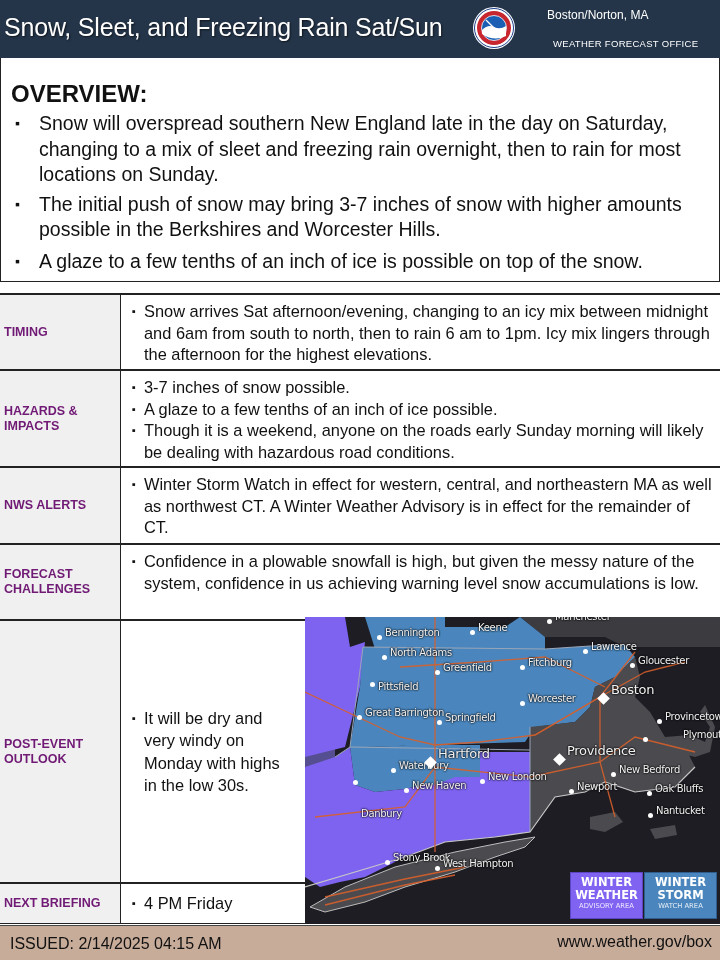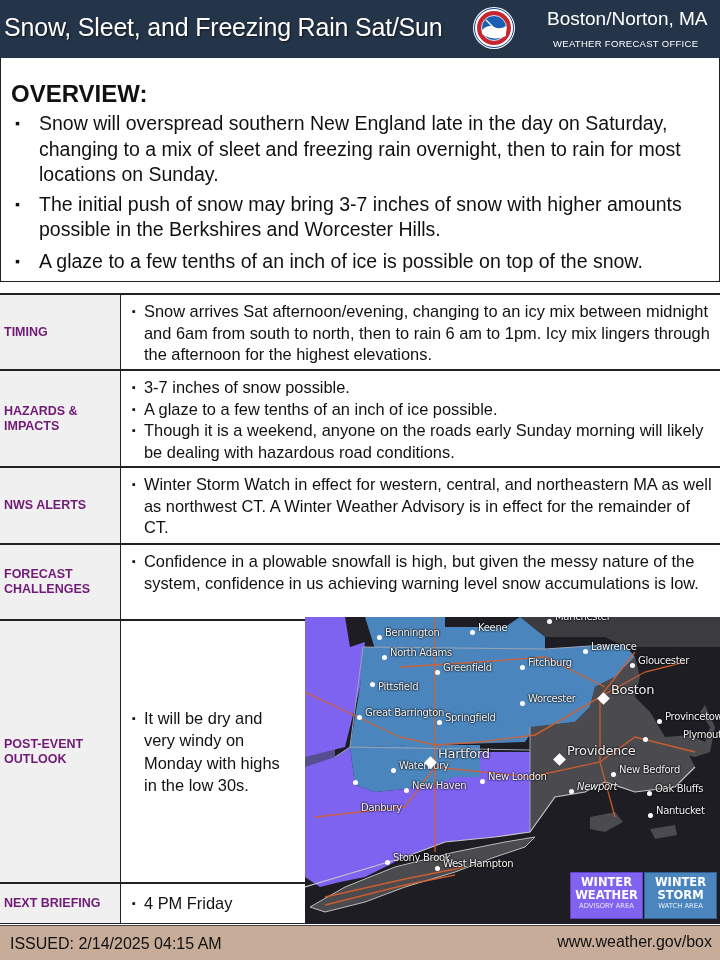--- a/index.html
+++ b/index.html
@@ -3,21 +3,21 @@
 <meta charset="utf-8">
 <style>
   * { box-sizing: border-box; margin: 0; padding: 0; }
   html, body { width: 720px; height: 960px; overflow: hidden; background: #ffffff; }
   body { font-family: "Liberation Sans", "DejaVu Sans", sans-serif; color: #111; position: relative; }
 
   
   .header { position: absolute; left: 0; top: 0; width: 720px; height: 58px; background: #253549; }
   .header-title { position: absolute; left: 4px; top: 13px; font-size: 25px; color: #ffffff; letter-spacing: -0.2px; text-shadow: 1px 1px 2px rgba(0,0,0,0.6); white-space: nowrap; }
   .nws-logo { position: absolute; left: 472px; top: 6px; width: 44px; height: 44px; }
-  .office-name { position: absolute; left: 547px; top: 8px; font-size: 19px; color: #ffffff; white-space: nowrap; }
+  .office-name { position: absolute; left: 547px; top: 8px; font-size: 12px; color: #ffffff; white-space: nowrap; }
   .office-sub { position: absolute; left: 553px; top: 38px; font-size: 9.5px; color: #ffffff; letter-spacing: 0.3px; white-space: nowrap; }
 
   
   .overview { position: absolute; left: 0; top: 58px; width: 720px; height: 224px; border: 1px solid #222; border-top: none; background: #fff; }
   .overview-heading { position: absolute; left: 10px; top: 22px; font-size: 24px; font-weight: bold; color: #111; }
   .overview-list { position: absolute; left: 12px; top: 53px; width: 700px; list-style: none; }
   .overview-list li { position: relative; padding-left: 26px; font-size: 19.5px; line-height: 25.5px; margin-bottom: 6px; color: #111; }
   .overview-list li .bullet { position: absolute; left: 2px; top: 0; font-size: 14px; }
   .overview-list li:nth-child(1) { margin-bottom: 4px; }
 
@@ -216,23 +216,23 @@
   <span class="city-label big" style="left:306px;top:65px;">Boston</span>
   <span class="city-label" style="left:223px;top:76px;">Worcester</span>
   <span class="city-label" style="left:60px;top:90px;">Great Barrington</span>
   <span class="city-label" style="left:140px;top:95px;">Springfield</span>
   <span class="city-label" style="left:360px;top:94px;">Provincetown</span>
   <span class="city-label" style="left:346px;top:112px;margin-left:32px;">Plymouth</span>
   <span class="city-label big" style="left:133px;top:129px;">Hartford</span>
   <span class="city-label big" style="left:262px;top:126px;">Providence</span>
   <span class="city-label" style="left:314px;top:147px;">New Bedford</span>
   <span class="city-label" style="left:94px;top:143px;">Waterbury</span>
-  <span class="city-label" style="left:272px;top:164px;font-style:italic;">Newport</span>
+  <span class="city-label" style="left:272px;top:164px;">Newport</span>
   <span class="city-label" style="left:350px;top:166px;">Oak Bluffs</span>
-  <span class="city-label" style="left:56px;top:149px;margin-top:36px;">Danbury</span>
+  <span class="city-label" style="left:56px;top:155px;margin-top:36px;">Danbury</span>
   <span class="city-label" style="left:107px;top:163px;">New Haven</span>
   <span class="city-label" style="left:183px;top:154px;">New London</span>
   <span class="city-label" style="left:351px;top:188px;">Nantucket</span>
   <span class="city-label" style="left:88px;top:235px;">Stony Brook</span>
   <span class="city-label" style="left:138px;top:241px;">West Hampton</span>
 
   <div class="legend-box legend-advisory">
     <span class="l1">WINTER</span>
     <span class="l1" style="margin-top:0">WEATHER</span>
     <span class="l2">ADVISORY AREA</span>

